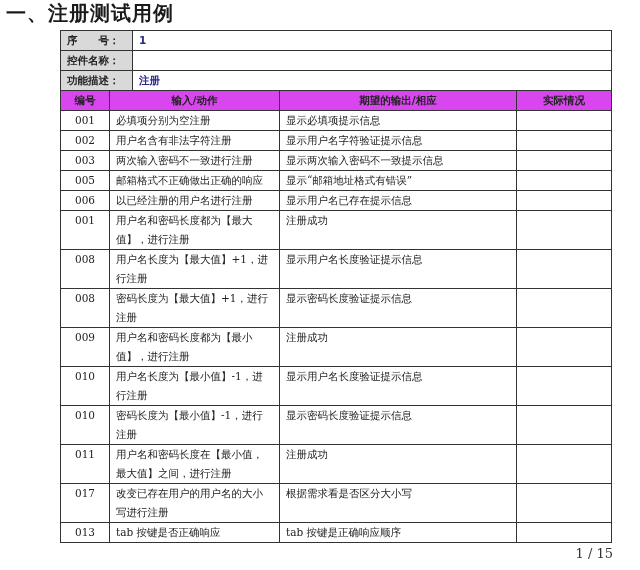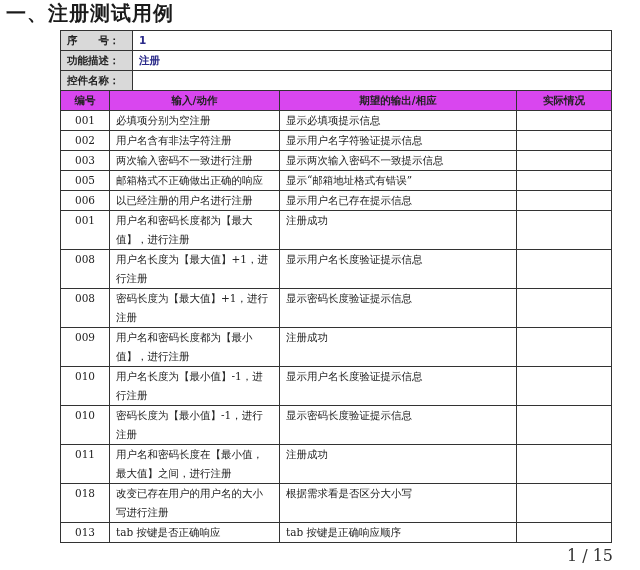--- a/index.html
+++ b/index.html
@@ -8,47 +8,47 @@
   .heading { position:absolute; left:6px; top:0px; font-size:20px; font-weight:bold;
              font-family: "DejaVu Sans", "Liberation Sans", sans-serif; color:#1a1a1a; letter-spacing:1px; }
   .tbl { position:absolute; left:60px; top:30px; width:551px; border-collapse:collapse; table-layout:fixed; }
   .tbl td { border:1px solid #333; font-size:10.5px; padding:0 6px; vertical-align:top; line-height:19px; overflow:hidden; }
   .lbl { background:#d9d9d9; font-weight:bold; font-family:"DejaVu Sans","Liberation Sans",sans-serif; font-size:10.5px;margin-left:30px; }
   .val { color:#2b2b8a; font-weight:bold; font-family:"DejaVu Sans","Liberation Sans",sans-serif; }
   .hdr td { background:#d946ef; font-weight:bold; text-align:center; font-family:"DejaVu Sans","Liberation Sans",sans-serif; height:18px; }
   .row1 td { height:18px; }
   .row2 td { height:37px; }
   .num { text-align:center;margin-left:12px; }
-  .footer { position:absolute; right:27px; top:546px; font-size:16px; color:#333; }
+  .footer { position:absolute; right:27px; top:546px; font-size:13px; color:#333; }
 </style>
 </head>
 <body>
 
 <div class="heading">一、注册测试用例</div>
 
 <table class="tbl">
   <colgroup>
     <col style="width:49px">
       <col style="width:23px">
       <col style="width:147px">
       <col style="width:237px">
       <col style="width:95px">
   </colgroup>
   <tbody id="tbody">
     <tr class="row1">
       <td class="lbl" colspan="2">序　　号：</td>
       <td class="val" colspan="3">1</td>
     </tr>
     <tr class="row1">
+      <td class="lbl" colspan="2">控件名称：</td>
+      <td class="val" colspan="3"></td>
+    </tr>
+    <tr class="row1">
       <td class="lbl" colspan="2">功能描述：</td>
       <td class="val" colspan="3">注册</td>
-    </tr>
-    <tr class="row1">
-      <td class="lbl" colspan="2">控件名称：</td>
-      <td class="val" colspan="3"></td>
     </tr>
     <tr class="hdr">
       <td>编号</td>
       <td colspan="2">输入/动作</td>
       <td>期望的输出/相应</td>
       <td>实际情况</td>
     </tr>
   <tr class="row1">
         <td class="num">001</td>
         <td colspan="2">必填项分别为空注册</td>
@@ -115,21 +115,21 @@
         <td>显示密码长度验证提示信息</td>
         <td></td>
       </tr>
       <tr class="row2">
         <td class="num">011</td>
         <td colspan="2">用户名和密码长度在【最小值，最大值】之间，进行注册</td>
         <td>注册成功</td>
         <td></td>
       </tr>
       <tr class="row2">
-        <td class="num">018</td>
+        <td class="num">017</td>
         <td colspan="2">改变已存在用户的用户名的大小写进行注册</td>
         <td>根据需求看是否区分大小写</td>
         <td></td>
       </tr>
       <tr class="row1">
         <td class="num">013</td>
         <td colspan="2">tab 按键是否正确响应</td>
         <td>tab 按键是正确响应顺序</td>
         <td></td>
       </tr>

